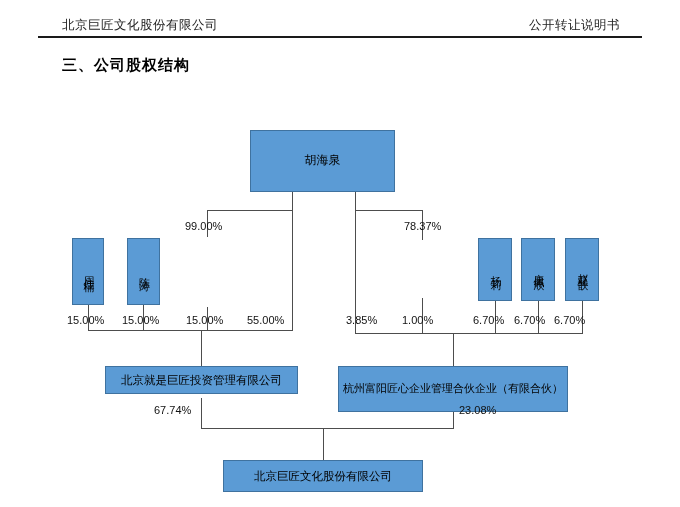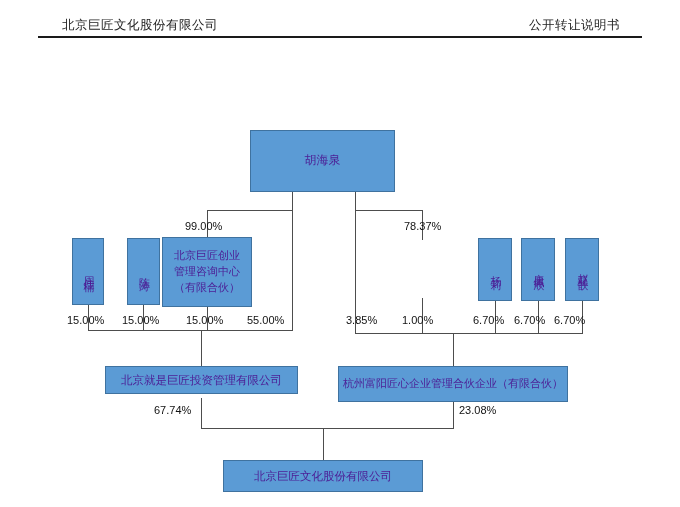--- a/index.html
+++ b/index.html
@@ -7,37 +7,38 @@
     position:relative;width:680px;height:507px;background:#ffffff;overflow:hidden;
     font-family:Liberation Sans, sans-serif;color:#1a1a1a;
   }
   .hdr{position:absolute;top:17px;font-size:12.5px;color:#222;letter-spacing:0.5px;}
   .hdr-left{left:62px;}
   .hdr-right{right:60px;text-align:center;}
   .rule{position:absolute;left:38px;top:36px;width:604px;height:2px;background:#1a1a1a;}
   .sec-title{position:absolute;left:62px;top:56px;font-size:15px;font-weight:bold;letter-spacing:1px;color:#000;}
   .node{
     position:absolute;background:var(--fill,#5b9bd5);border:1px solid var(--stroke,#3f729f);
-    color:#4c1d95;display:flex;align-items:center;justify-content:center;
+    color:#000000;display:flex;align-items:center;justify-content:center;
     text-align:center;font-size:11px;line-height:1.45;box-sizing:border-box;
     white-space:pre-line;
   }
   .vert{writing-mode:vertical-lr;text-orientation:upright;letter-spacing:3px;}
   .ln{position:absolute;background:var(--line,#4d4d4d);}
   .pct{position:absolute;font-size:11px;color:#111;white-space:nowrap;}
 </style>
 </head>
 <body>
 
 <div id="page" style="--fill: #5b9bd5; --stroke: #3f729f; --line: #4d4d4d;">
 
   <div class="hdr hdr-left">北京巨匠文化股份有限公司</div>
   <div class="hdr hdr-right">公开转让说明书</div>
   <div class="rule"></div>
 
+  <div class="sec-title">三、公司股权结构</div>
 
   <div class="ln" style="left:292px;top:192px;width:1px;height:138px;"></div>
   <div class="ln" style="left:355px;top:192px;width:1px;height:141px;"></div>
   <div class="ln" style="left:207px;top:210px;width:86px;height:1px;"></div>
   <div class="ln" style="left:207px;top:210px;width:1px;height:27px;"></div>
   <div class="ln" style="left:355px;top:210px;width:68px;height:1px;"></div>
   <div class="ln" style="left:422px;top:210px;width:1px;height:30px;"></div>
   <div class="ln" style="left:88px;top:305px;width:1px;height:25px;"></div>
   <div class="ln" style="left:143px;top:305px;width:1px;height:25px;"></div>
   <div class="ln" style="left:207px;top:307px;width:1px;height:23px;"></div>
@@ -51,30 +52,27 @@
   <div class="ln" style="left:453px;top:333px;width:1px;height:33px;"></div>
   <div class="ln" style="left:201px;top:398px;width:1px;height:30px;"></div>
   <div class="ln" style="left:453px;top:398px;width:1px;height:30px;"></div>
   <div class="ln" style="left:201px;top:428px;width:253px;height:1px;"></div>
   <div class="ln" style="left:323px;top:428px;width:1px;height:32px;"></div>
 
   <div class="node" style="left:250px;top:130px;width:145px;height:62px;font-size:12px;">胡海泉</div>
 
   <div class="node vert" style="left:72px;top:238px;width:32px;height:67px;">周佳楠</div>
   <div class="node vert" style="left:127px;top:238px;width:33px;height:67px;">陈涛</div>
-  <div class="node" style="left:162px;top:237px;width:90px;height:70px;">北京巨匠创业
-管理咨询中心
-（有限合伙）</div>
 
   <div class="node vert" style="left:478px;top:238px;width:34px;height:63px;">杨莉</div>
   <div class="node vert" style="left:521px;top:238px;width:34px;height:63px;">唐佩欣</div>
   <div class="node vert" style="left:565px;top:238px;width:34px;height:63px;">赵亚歆</div>
 
   <div class="node" style="left:105px;top:366px;width:193px;height:28px;font-size:11.5px;">北京就是巨匠投资管理有限公司</div>
-  <div class="node" style="left:338px;top:366px;width:230px;height:36px;">杭州富阳匠心企业管理合伙企业（有限合伙）</div>
+  <div class="node" style="left:338px;top:366px;width:230px;height:46px;">杭州富阳匠心企业管理合伙企业（有限合伙）</div>
 
   <div class="node" style="left:223px;top:460px;width:200px;height:32px;font-size:11.5px;">北京巨匠文化股份有限公司</div>
 
   <div class="pct" style="left:185px;top:220px;">99.00%</div>
   <div class="pct" style="left:404px;top:220px;">78.37%</div>
 
   <div class="pct" style="left:67px;top:314px;">15.00%</div>
   <div class="pct" style="left:122px;top:314px;">15.00%</div>
   <div class="pct" style="left:186px;top:314px;">15.00%</div>
   <div class="pct" style="left:247px;top:314px;">55.00%</div>

